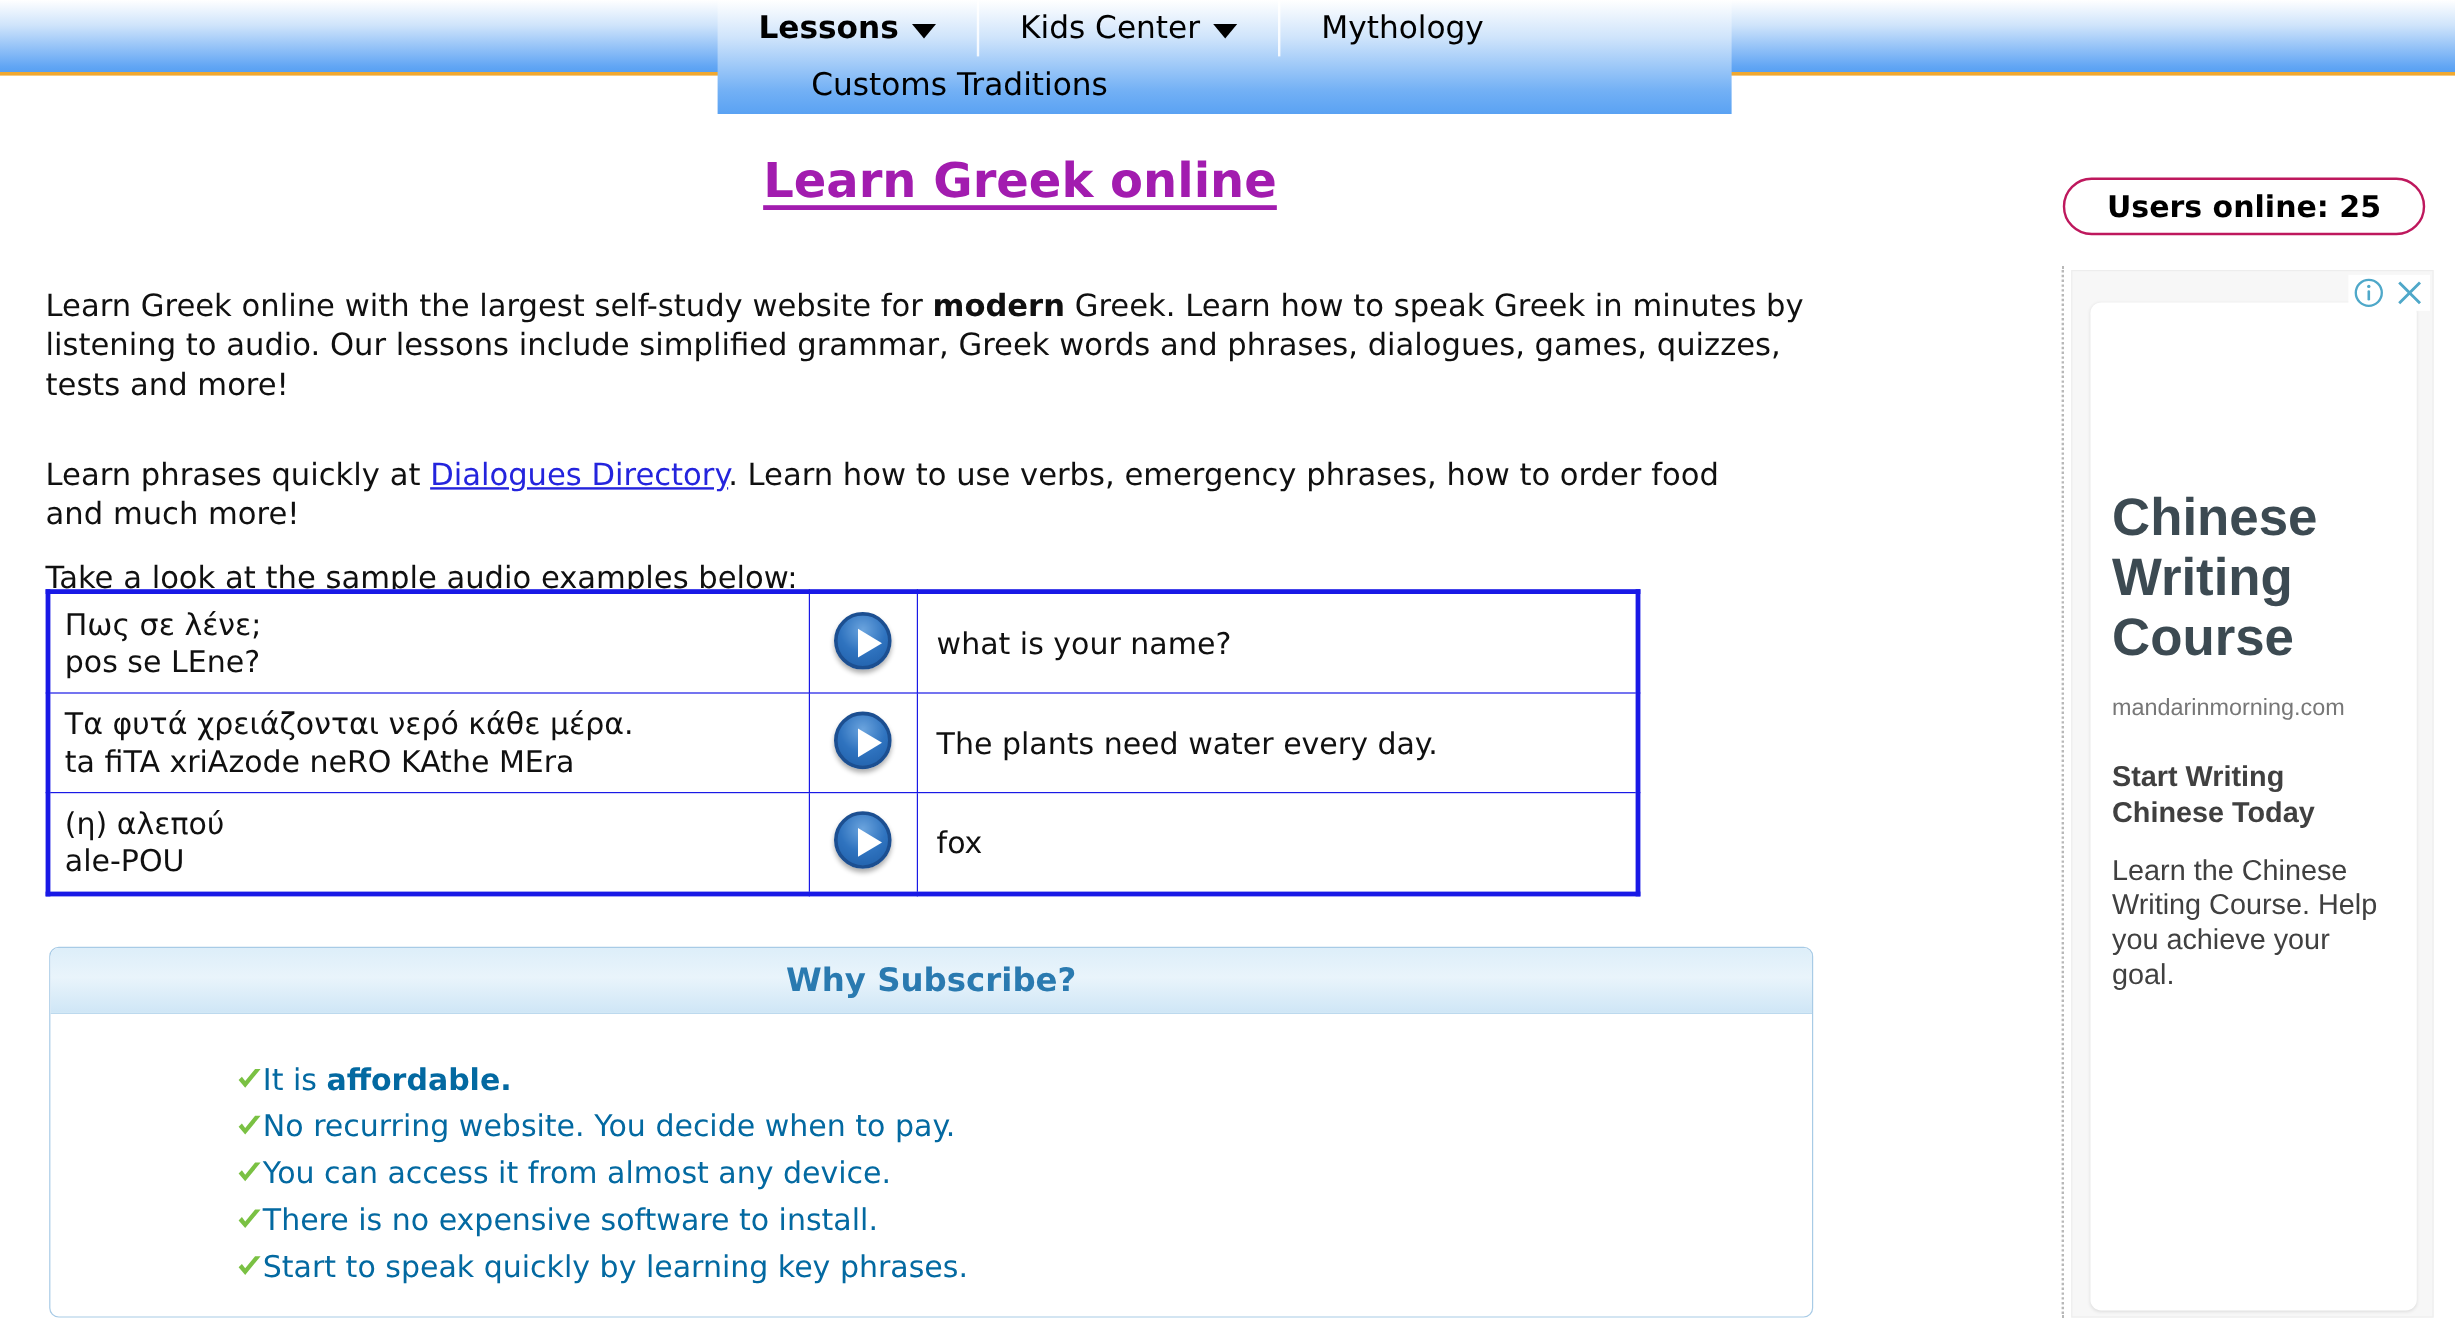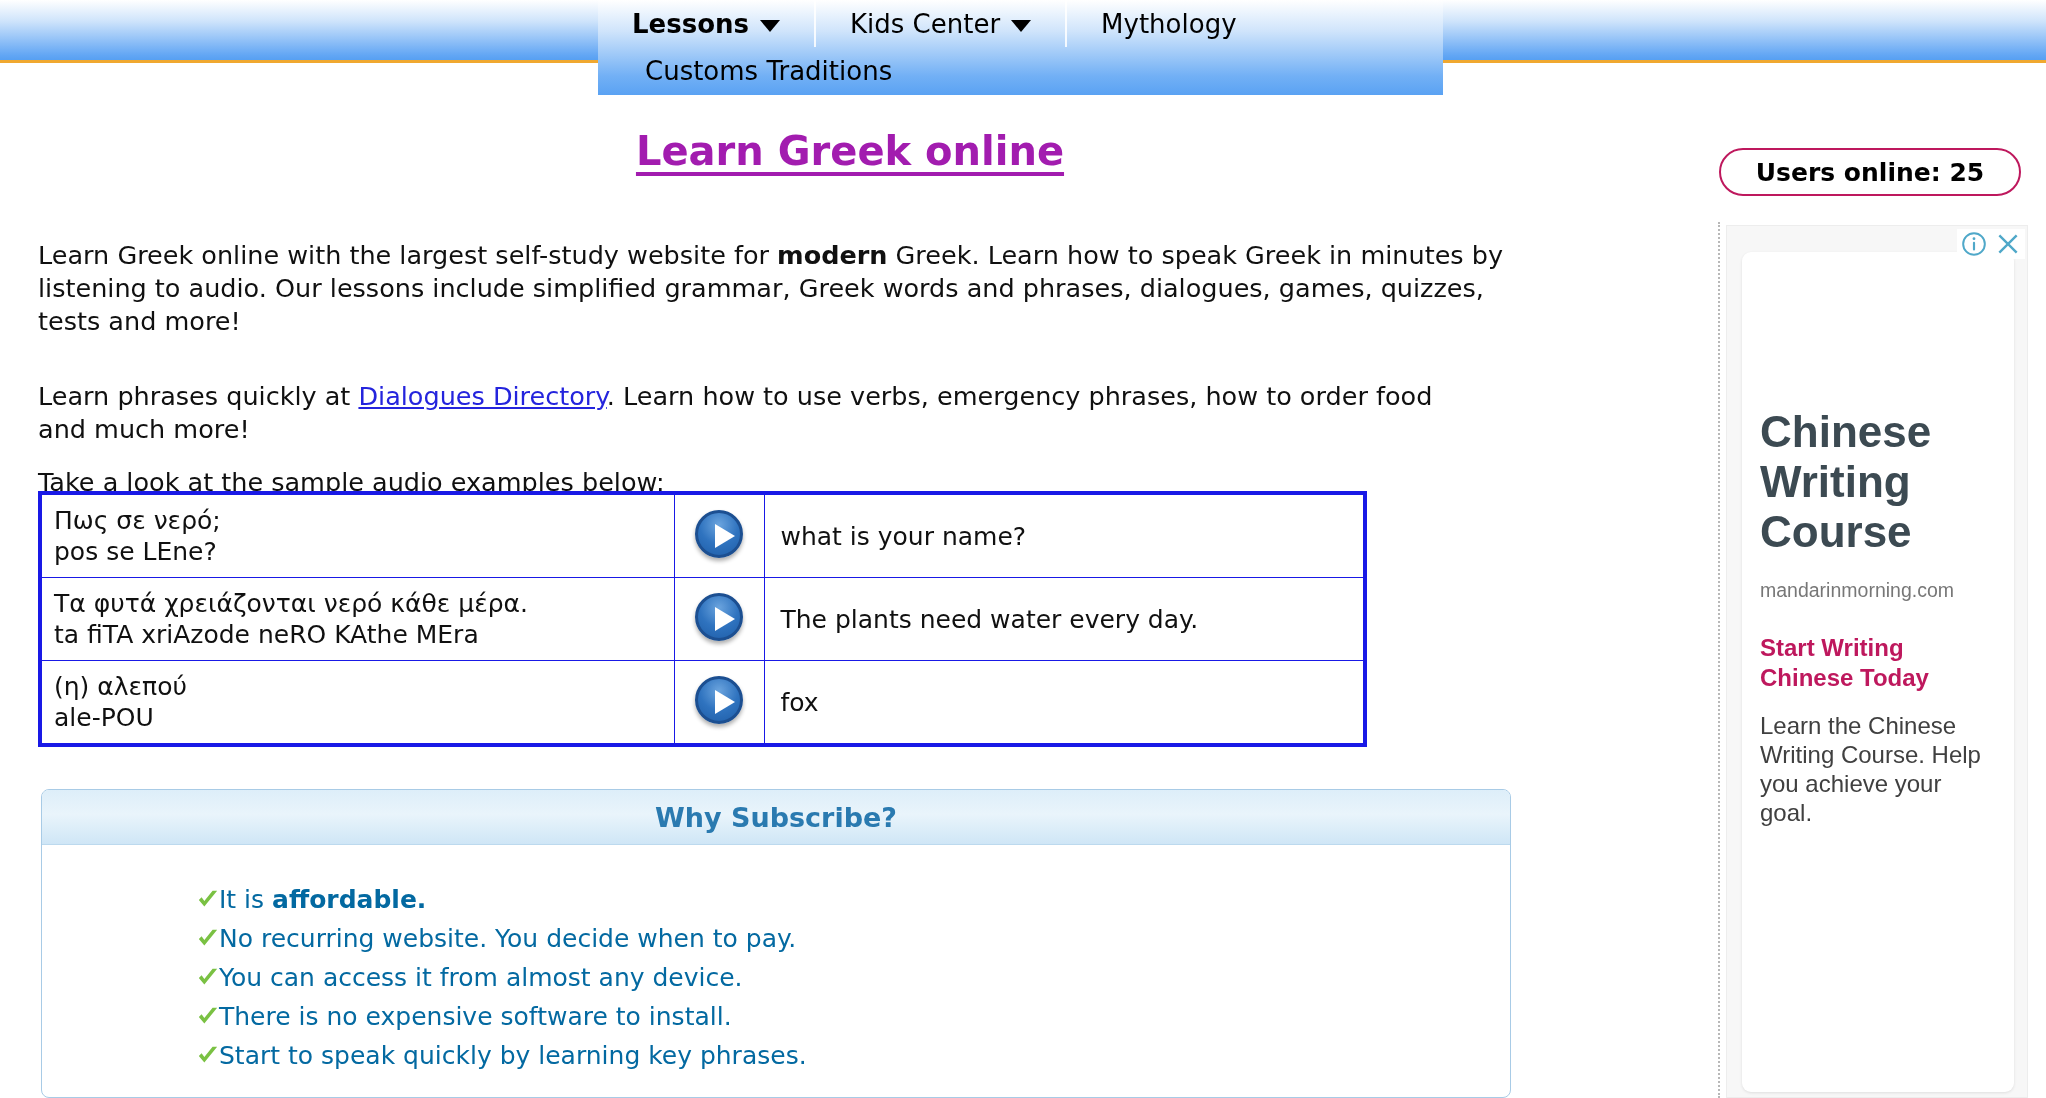--- a/index.html
+++ b/index.html
@@ -35,21 +35,21 @@
   .navitem.bold { font-weight: bold; }
   .navdiv { width: 2px; height: 47px; background: #ffffff; opacity: .85; }
   .caret {
     width: 0; height: 0; margin-top: 5px;
     border-left: 10px solid transparent;
     border-right: 10px solid transparent;
     border-top: 12px solid #000;
   }
   #subrow {
     position: absolute; left: 0; top: 47px; width: 845px; height: 48px;
-    display: flex; align-items: center; padding-left: 47px;
+    display: flex; align-items: center; padding-left: 78px;
   }
   #subrow .subitem { font-size: 26px; color: #000; white-space: nowrap; }
 
   
   #page-title {
     position: absolute; left: 0; top: 101px; width: 1700px;
     text-align: center;
     font-size: 40px; font-weight: bold; color: #a21caf;
     text-decoration: underline;
     text-underline-offset: 7px;
@@ -170,21 +170,21 @@
     font-size: 44px; line-height: 50px;
     font-weight: bold; color: #3c4a52;
   }
   #ad-url {
     margin-top: 22px;
     font-size: 19.5px; color: #777777;
   }
   #ad-sub {
     margin-top: 31px;
     font-size: 24px; line-height: 30px;
-    font-weight: bold; color: #be185d;
+    font-weight: bold; color: #404040;
   }
   #ad-body {
     margin-top: 18px;
     font-size: 24px; line-height: 29px; color: #404040;
   }
 </style>
 </head>
 <body>
 
 <div id="topnav"></div>
@@ -221,21 +221,21 @@
 <p class="para" id="para2">
   <span>Learn phrases quickly at </span><a href="#" class="lnk">Dialogues Directory</a><span>. Learn how to use verbs, emergency phrases, how to order food and much more!</span>
 </p>
 
 <p class="para" id="para3">Take a look at the sample audio examples below:</p>
 
 <table id="audio-table">
   <tbody>
     <tr class="trow">
       <td class="c-greek">
-        <div class="gk">Πως σε νερό;</div>
+        <div class="gk">Πως σε λένε;</div>
         <div class="gk">pos se LEne?</div>
       </td>
       <td class="c-play">
         <span class="playbtn"></span>
       </td>
       <td class="c-eng">what is your name?</td>
     </tr>
     <tr class="trow">
       <td class="c-greek">
         <div class="gk">Τα φυτά χρειάζονται νερό κάθε μέρα.</div>

